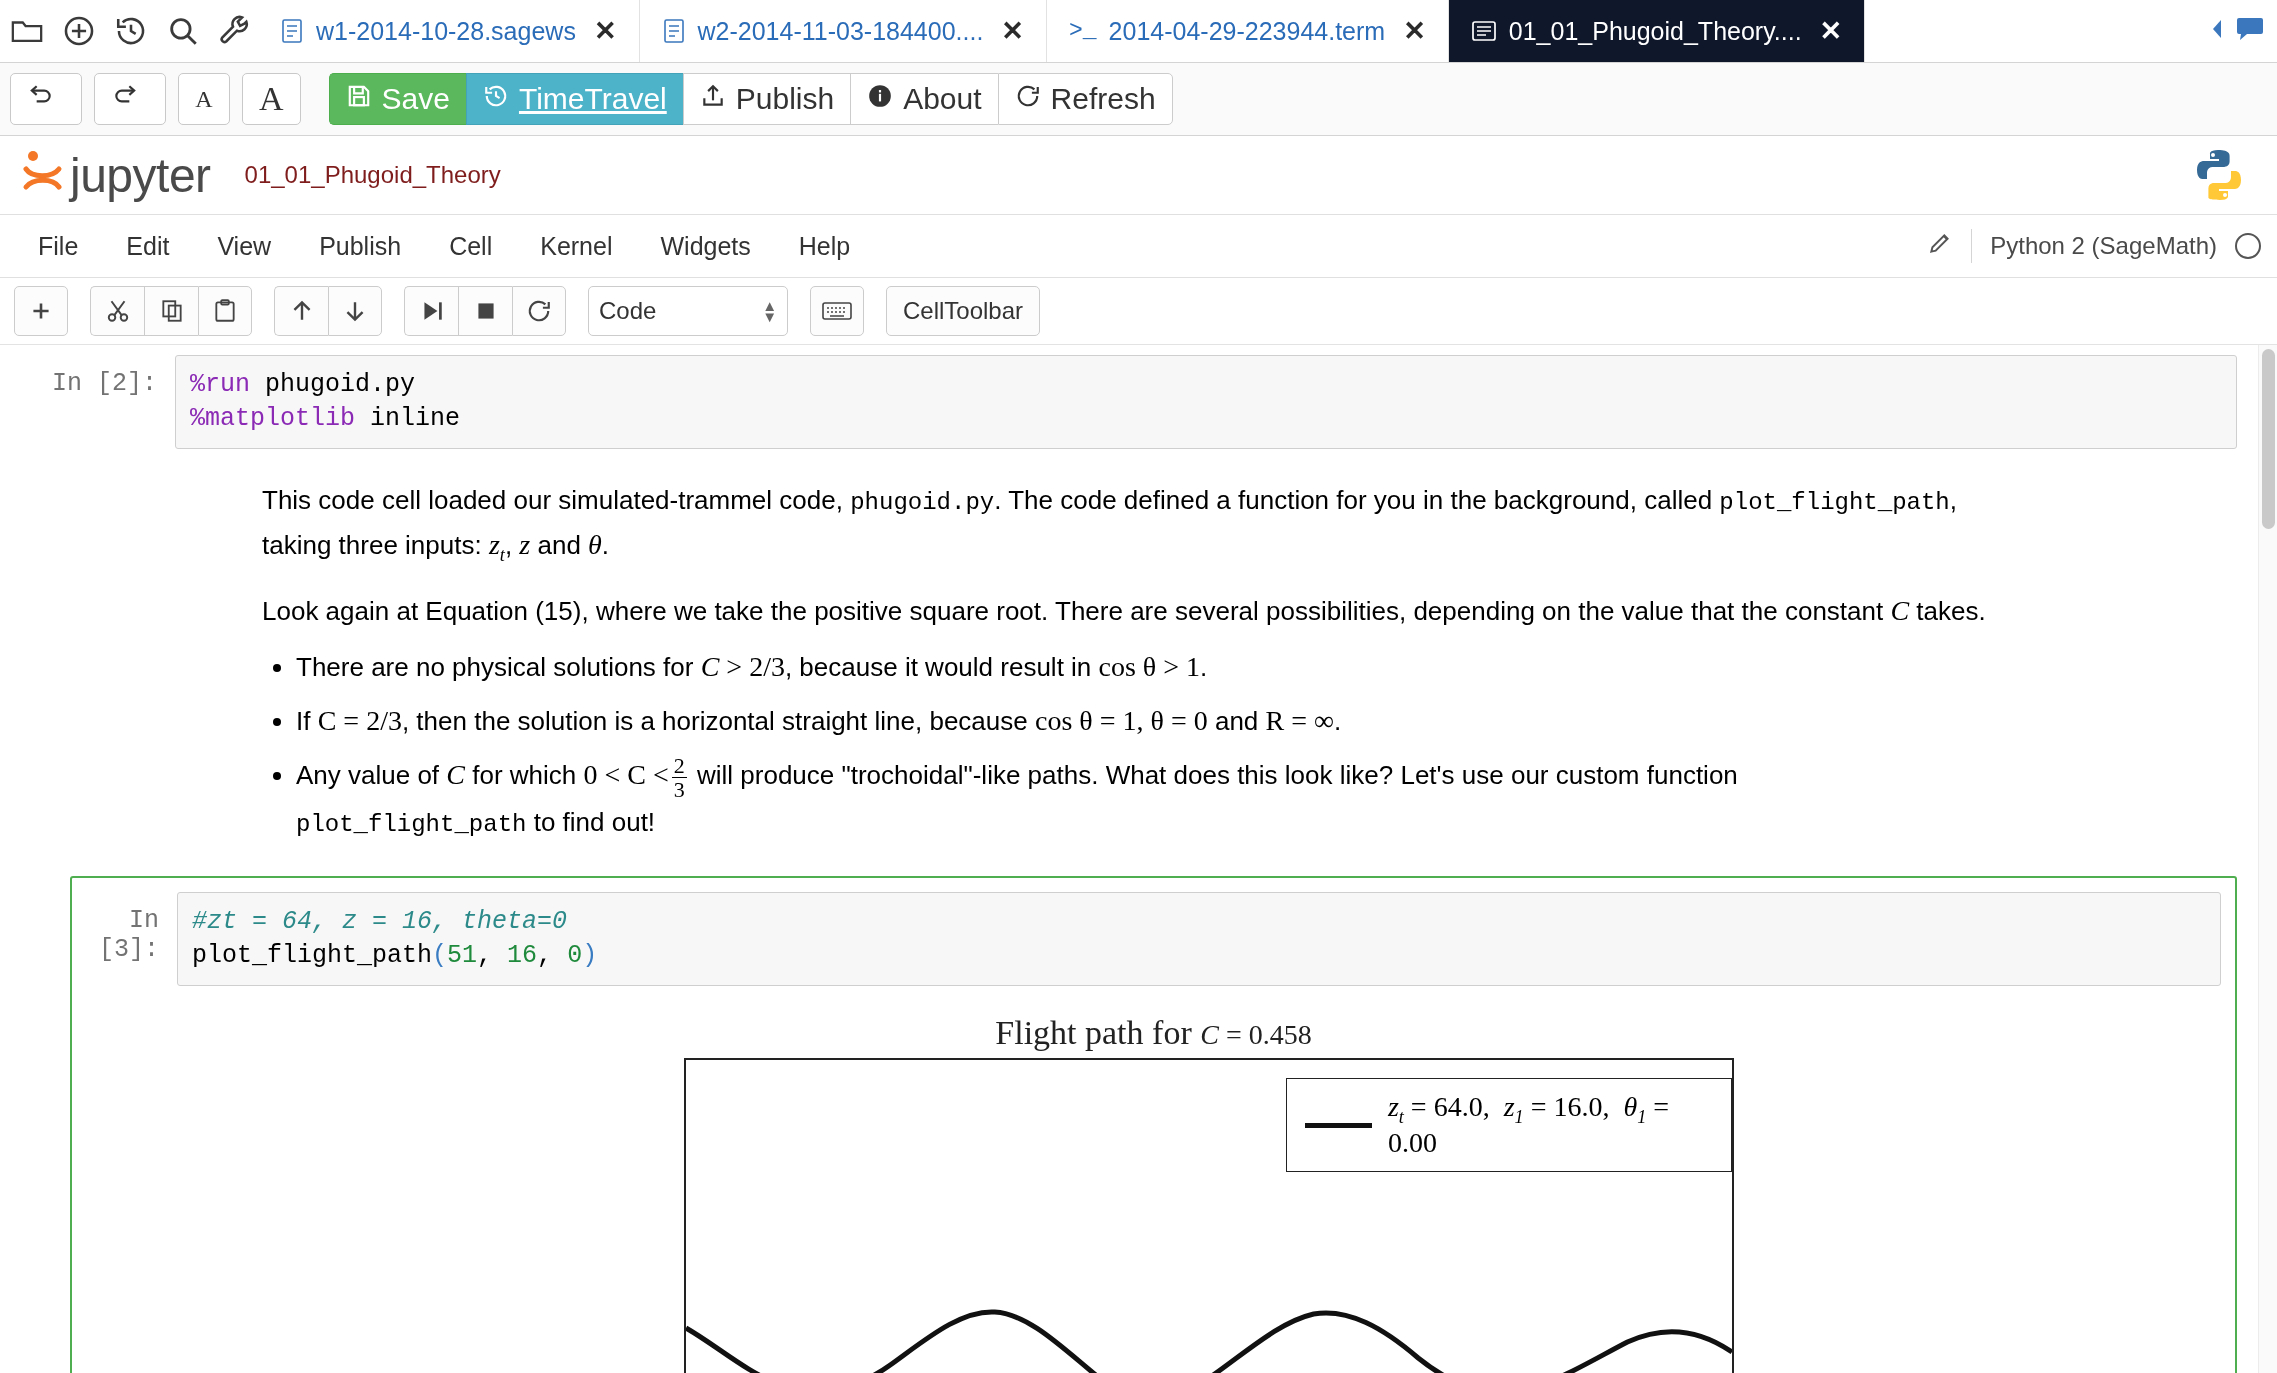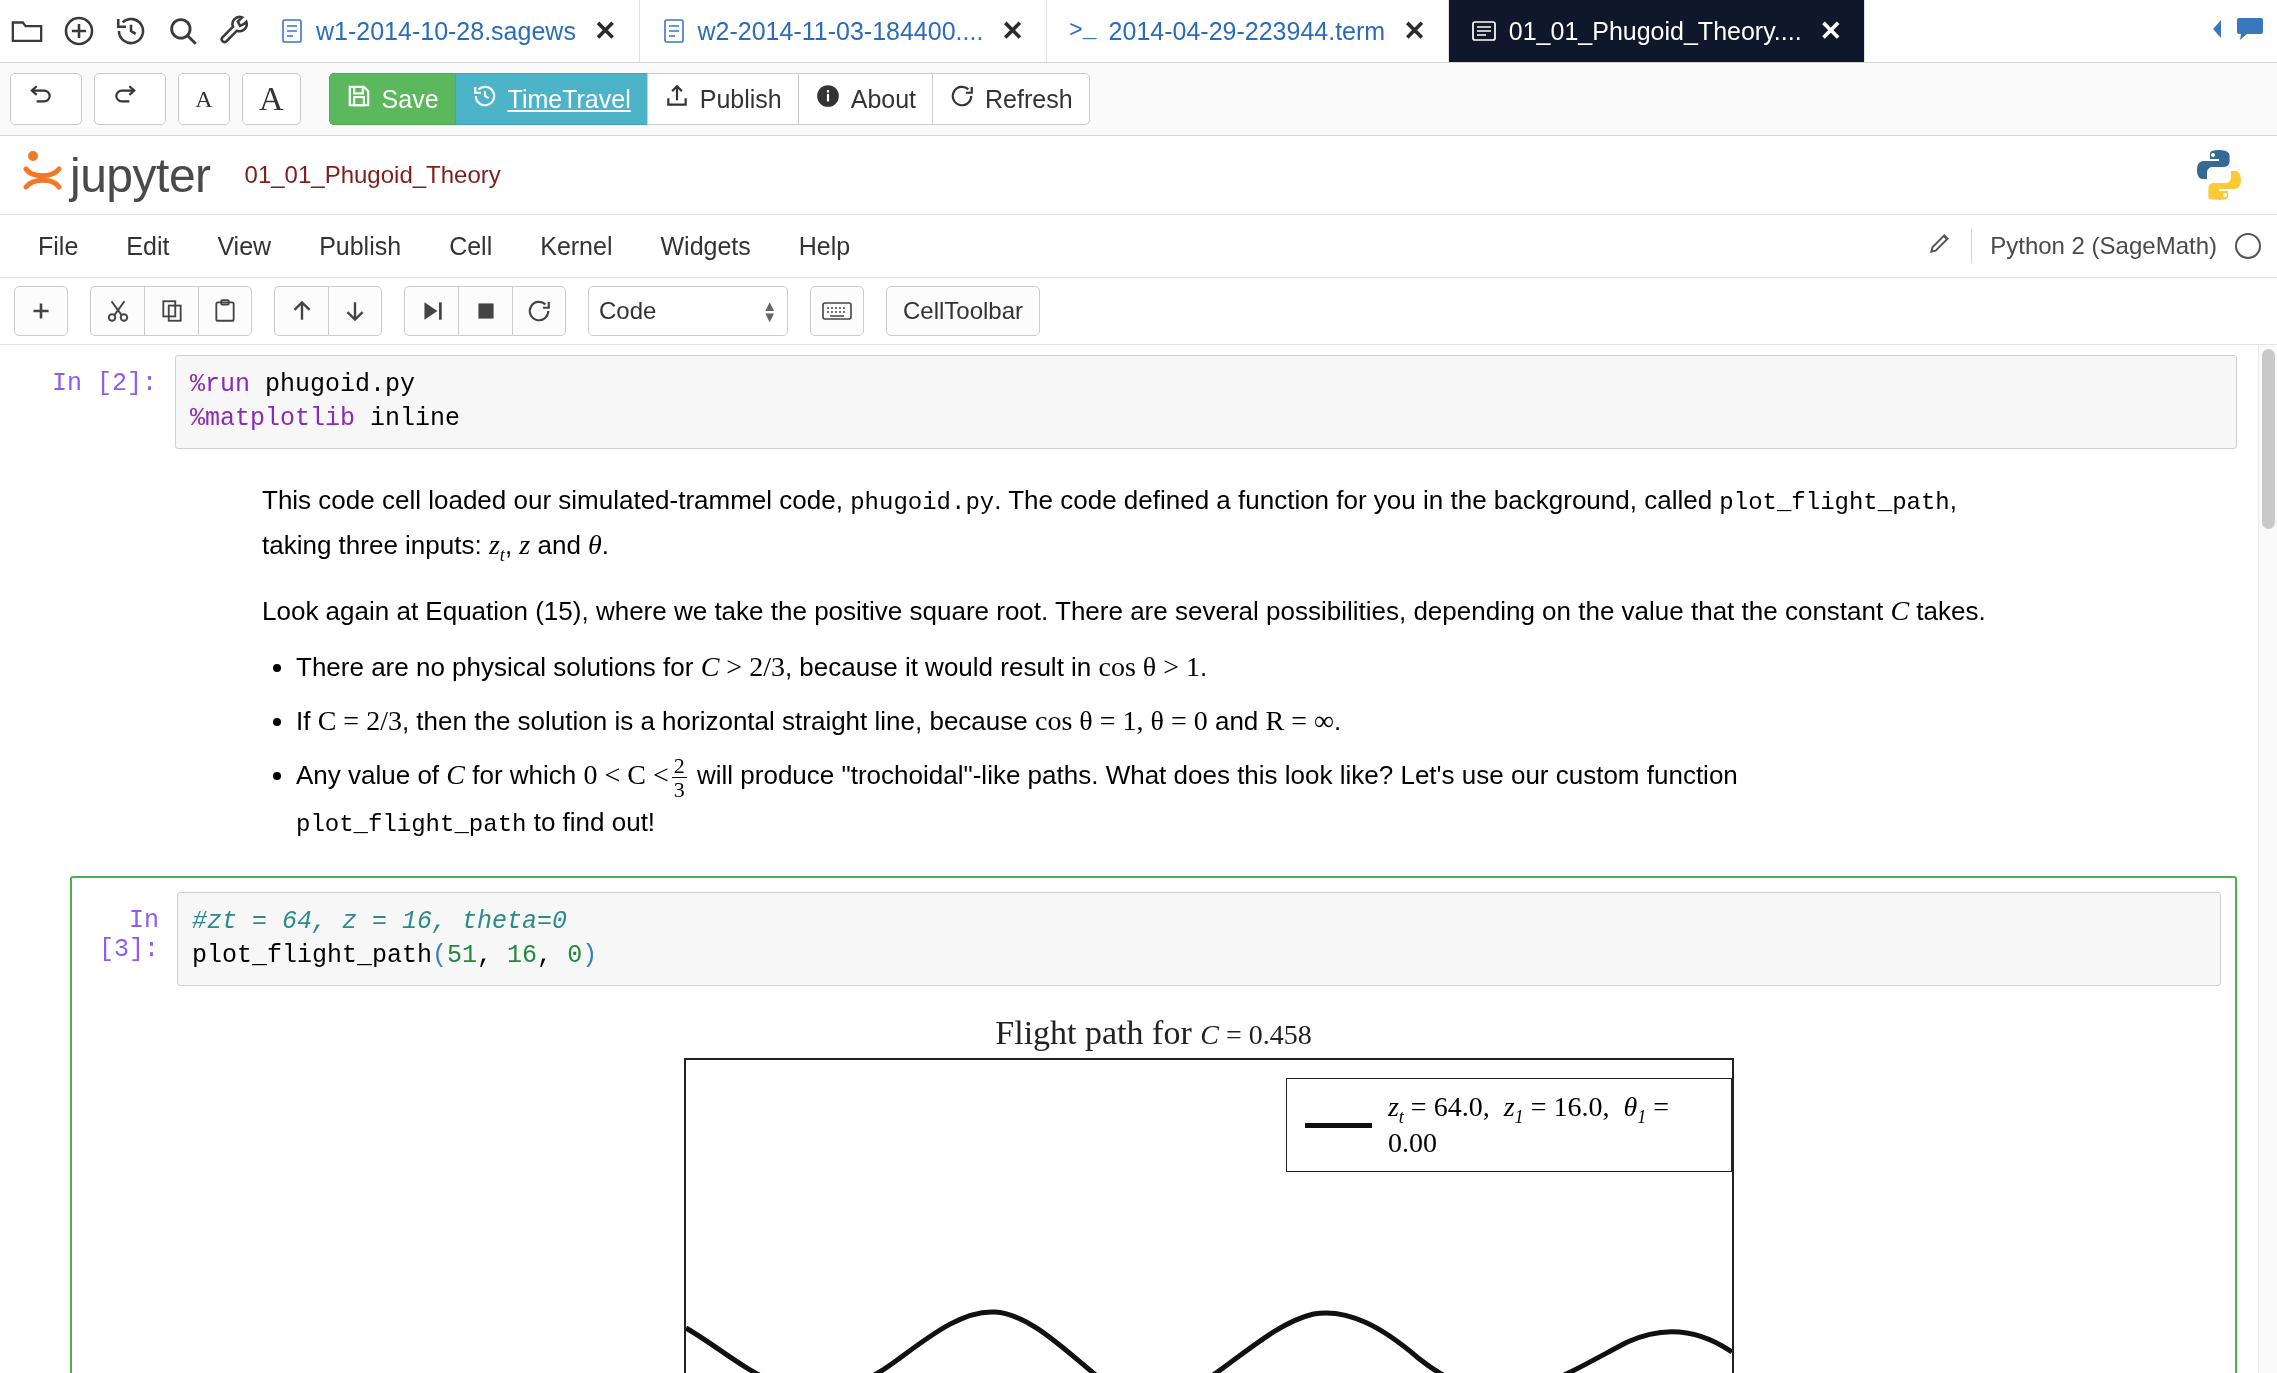--- a/index.html
+++ b/index.html
@@ -88,21 +88,21 @@
     height: 52px;
     min-width: 52px;
     border: 1px solid #cccccc;
     background: #ffffff;
     border-radius: 5px;
     display: flex;
     align-items: center;
     justify-content: center;
     gap: 10px;
     padding: 0 16px;
-    font-size: 25px;
+    font-size: 30px;
     color: #333333;
     margin-right: 12px;
     box-sizing: border-box;
   }
   .btn.plain { border-color: #c9c9c9; }
   .btn-group {
     display: flex;
     margin-right: 0;
   }
   .btn-group .btn {
@@ -281,21 +281,21 @@
     display: flex;
     align-items: flex-start;
     padding: 10px 0;
   }
   .prompt {
     width: 175px;
     text-align: right;
     padding-right: 18px;
     font-family: "Liberation Mono", monospace;
     font-size: 25px;
-    color: #8b5cf6;
+    color: #737373;
     padding-top: 14px;
     box-sizing: border-box;
     flex: none;
   }
   .inputarea {
     flex: 1;
     background: #f7f7f7;
     border: 1px solid #cfcfcf;
     border-radius: 3px;
     padding: 12px 14px;

